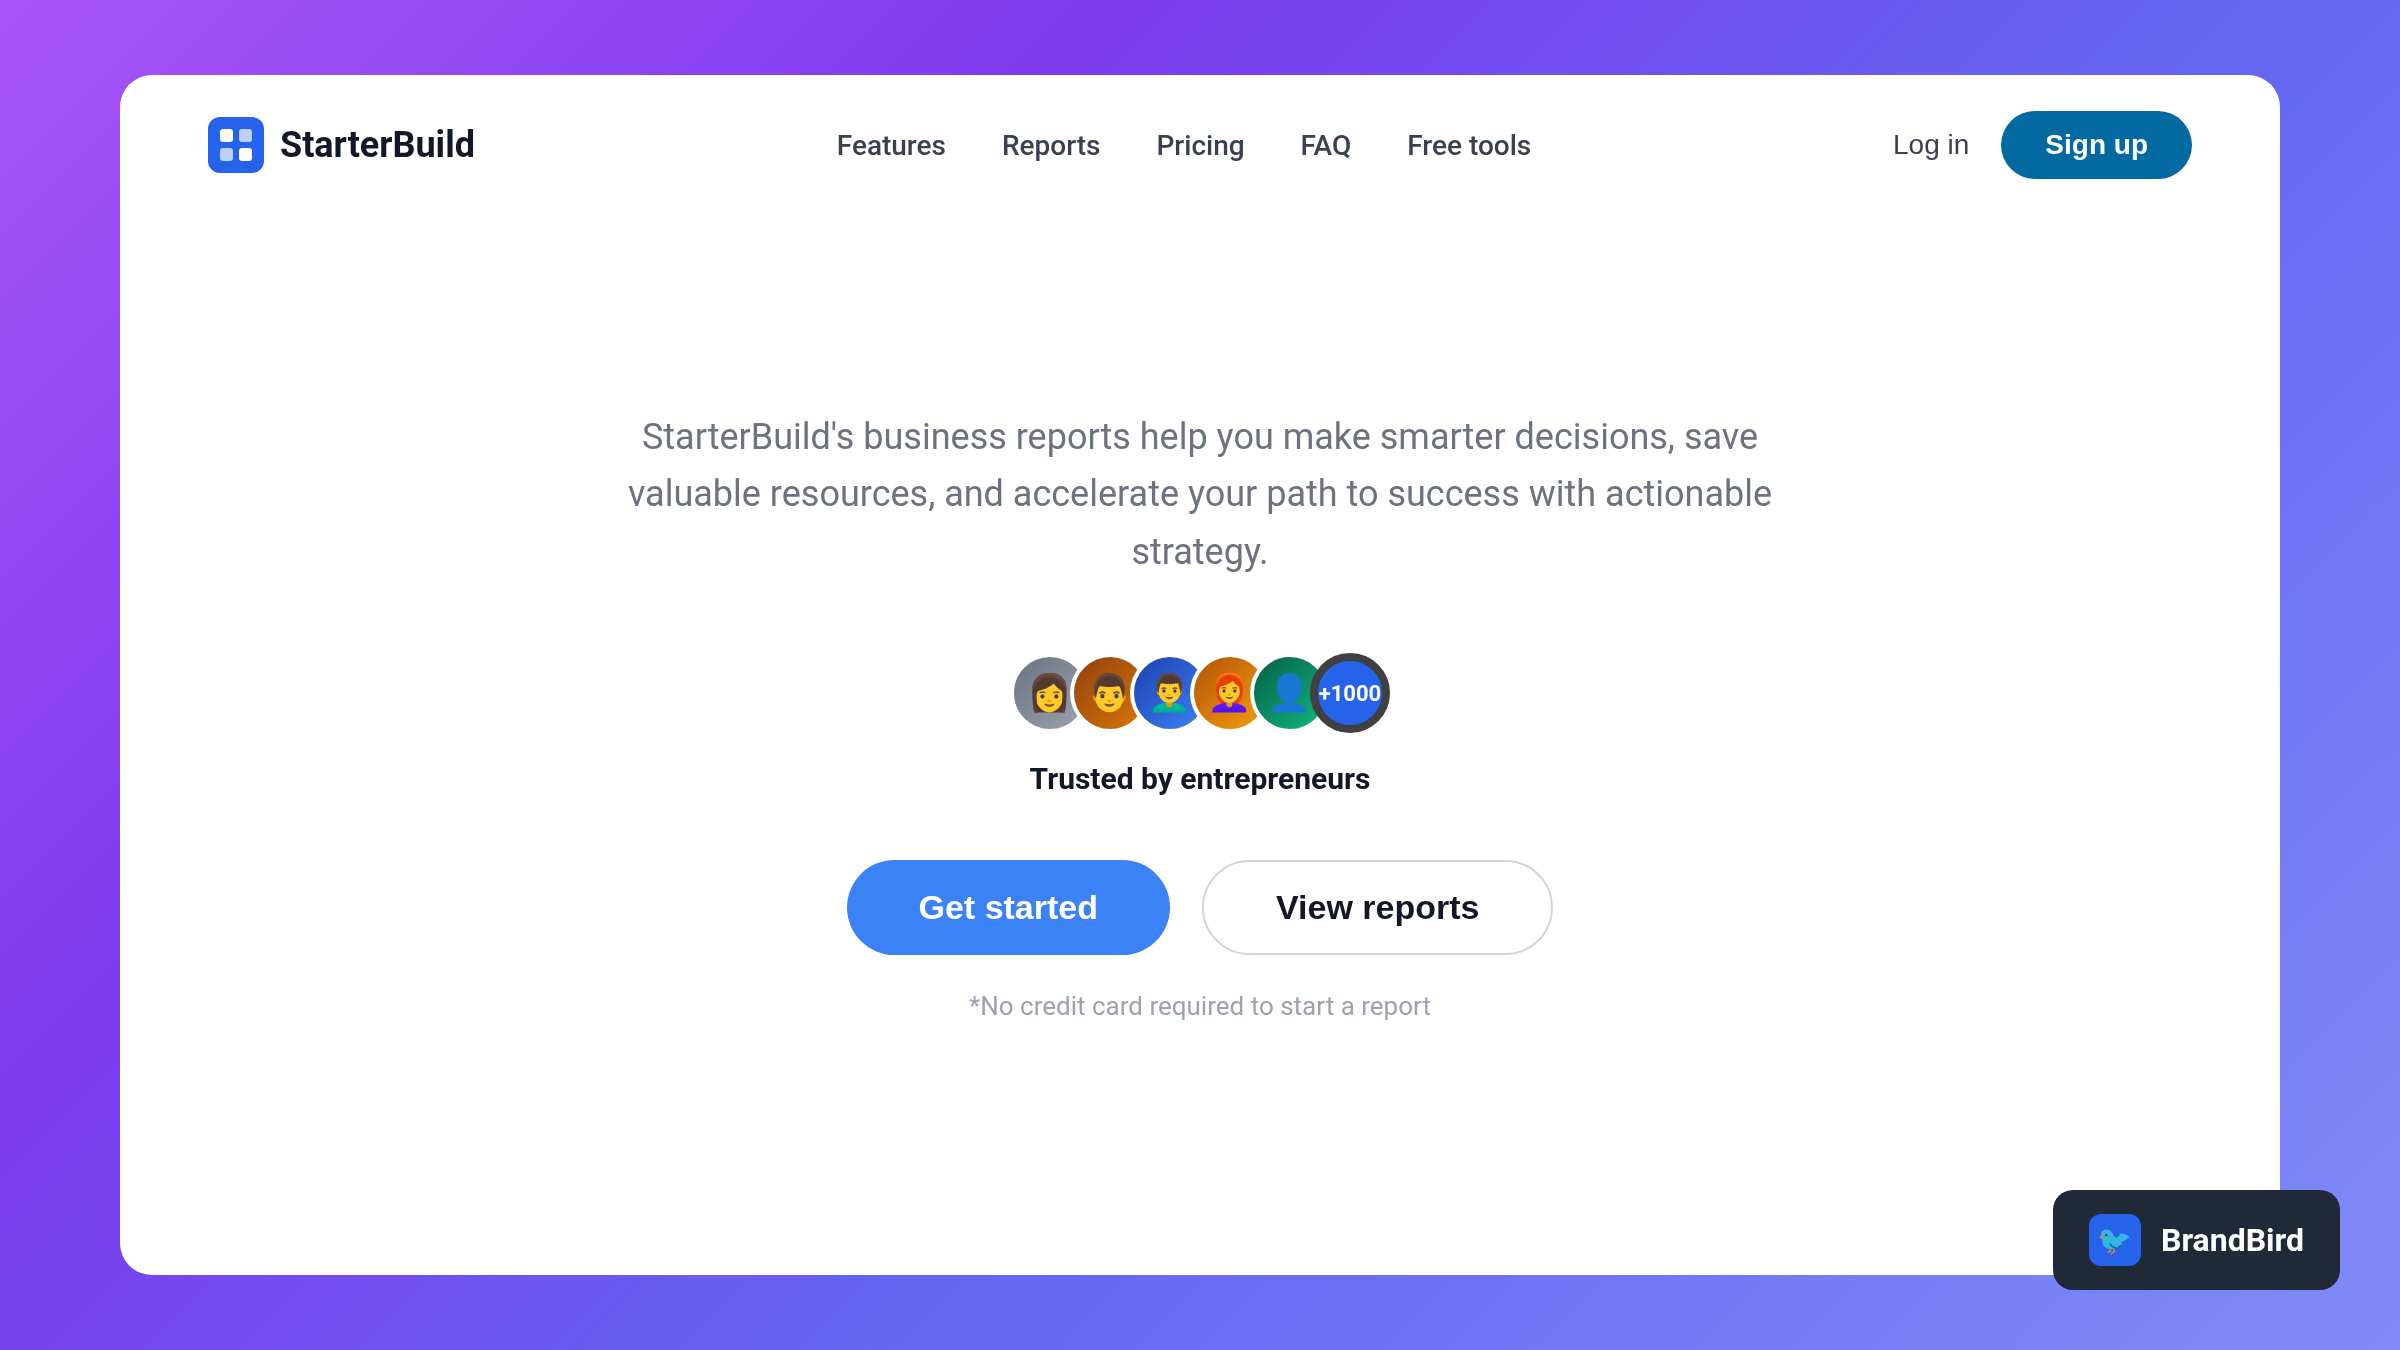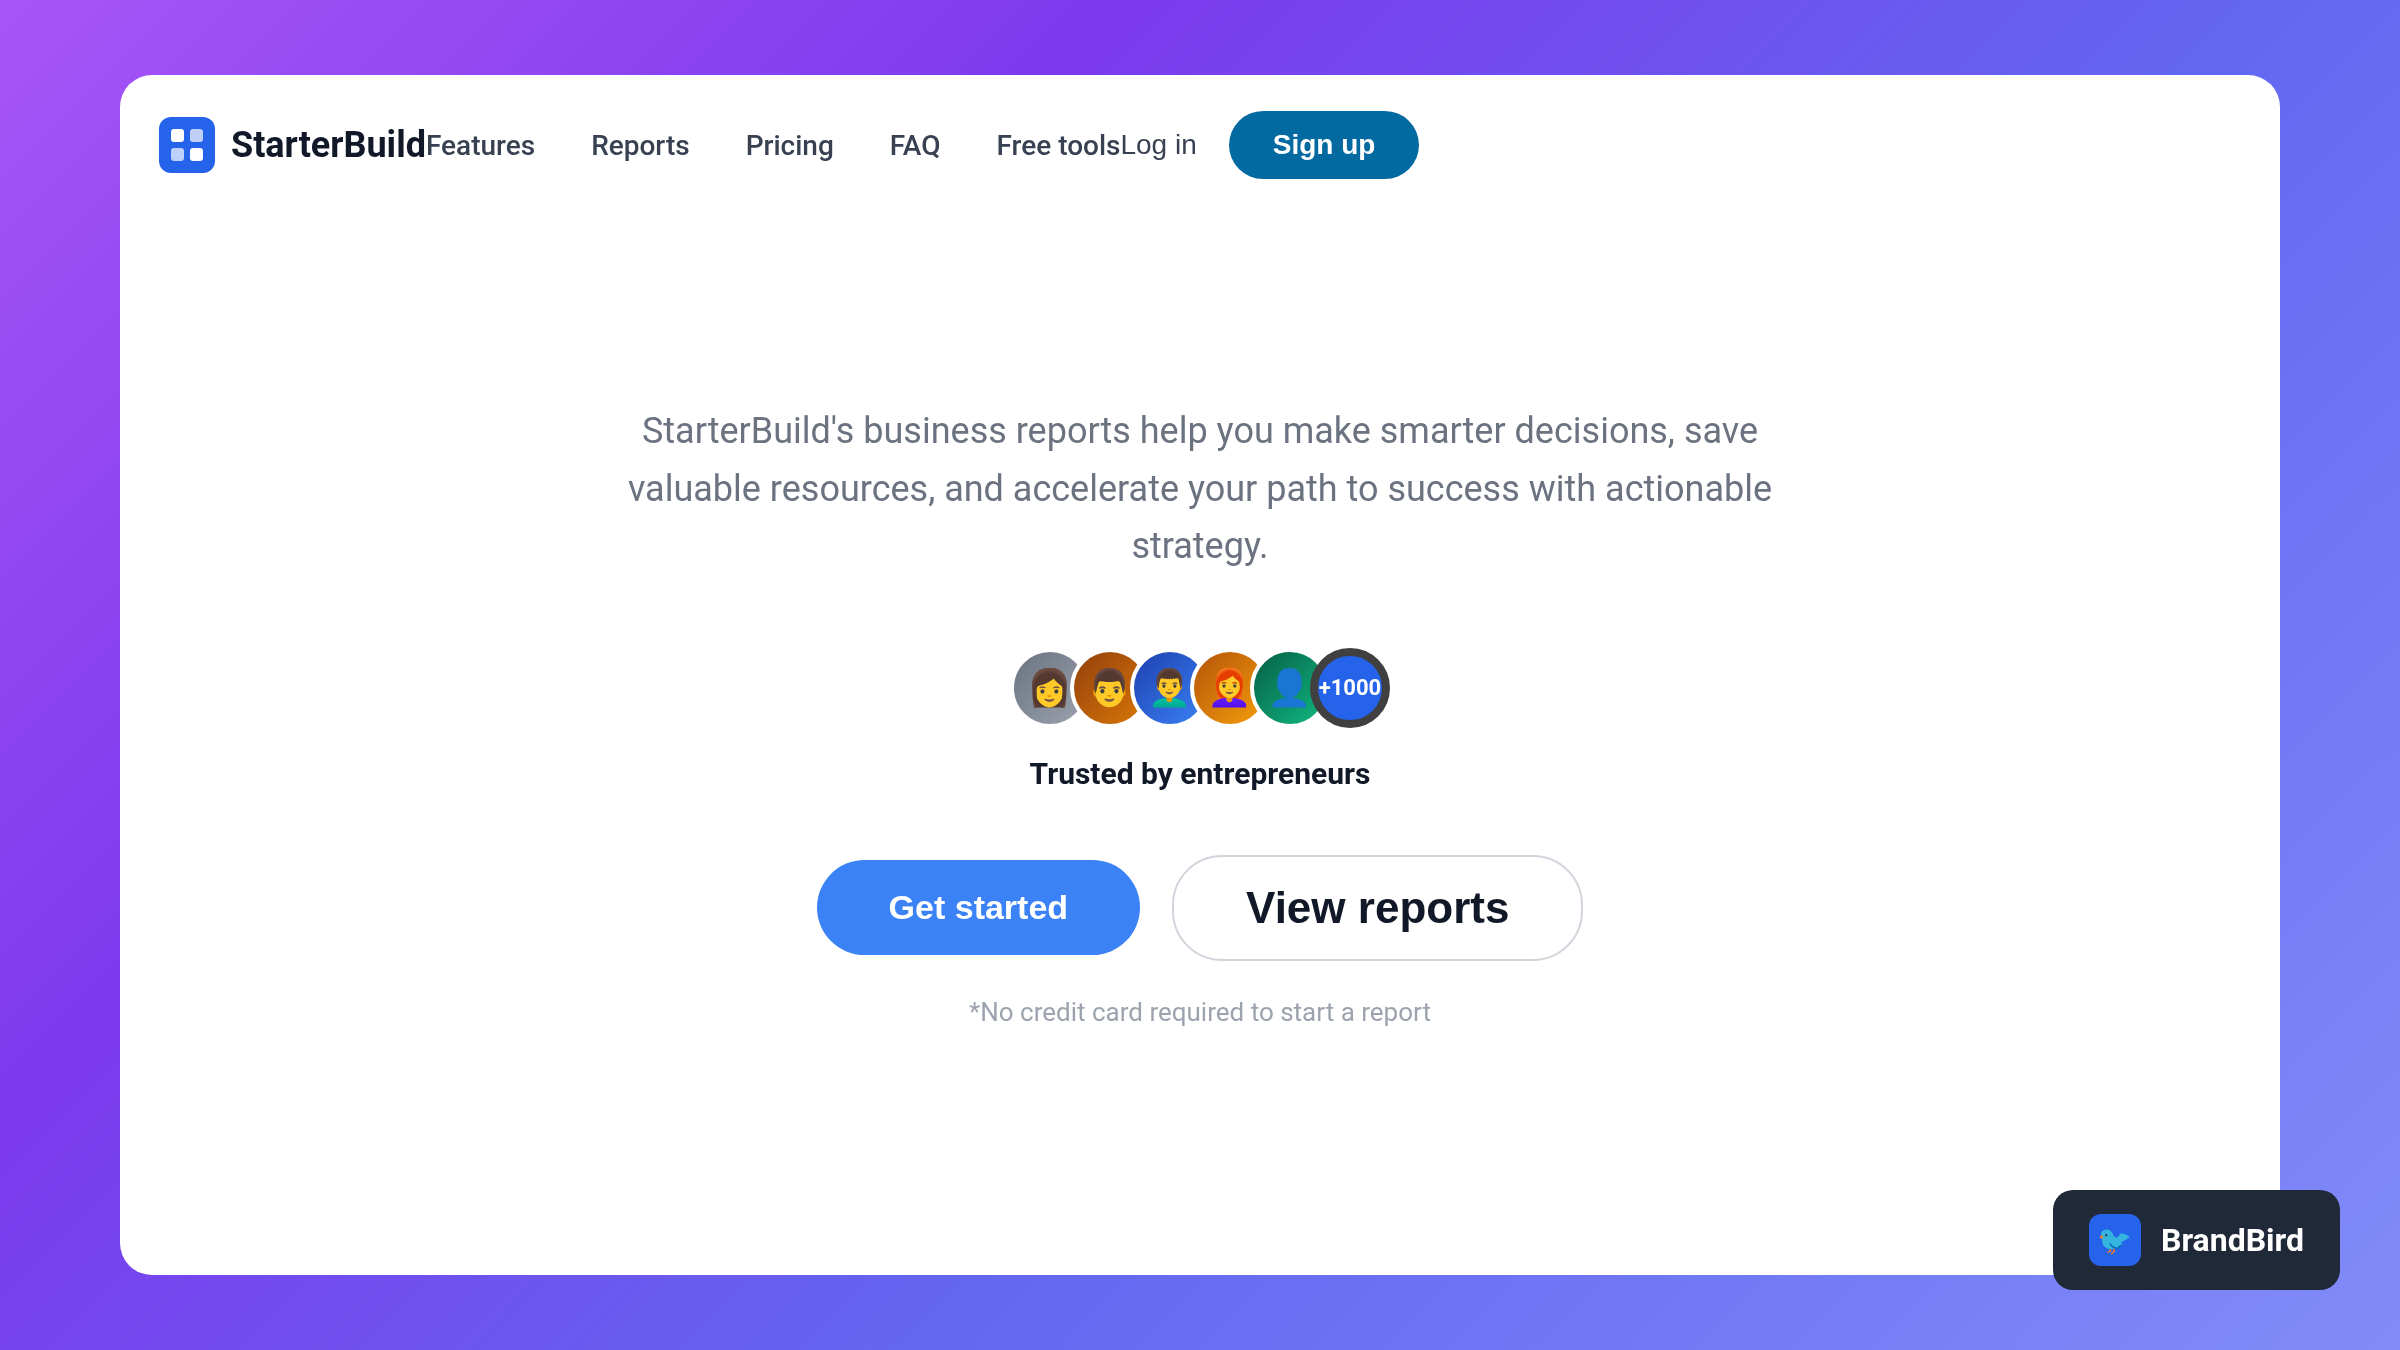--- a/index.html
+++ b/index.html
@@ -25,21 +25,22 @@
       align-items: stretch;
       padding: 0;
       overflow: hidden;
       position: relative;
     }
 
     
     .navbar {
       display: flex;
       align-items: center;
-      padding: 36px 39px;
+      justify-content: space-between;
+      padding: 36px 88px;
       width: 100%;
     }
 
     .logo-area {
       display: flex;
       align-items: center;
       gap: 16px;
     }
 
     .logo-icon {
@@ -199,21 +200,21 @@
       font-weight: 700;
       color: #ffffff;
       background: #3b82f6;
       border: none;
       border-radius: 50px;
       padding: 28px 72px;
       cursor: pointer;
     }
 
     .btn-secondary {
-      font-size: 44px;
+      font-size: 34px;
       font-weight: 700;
       color: #111827;
       background: #ffffff;
       border: 2px solid #d1d5db;
       border-radius: 50px;
       padding: 26px 72px;
       cursor: pointer;
     }
 
     .no-cc-text {

